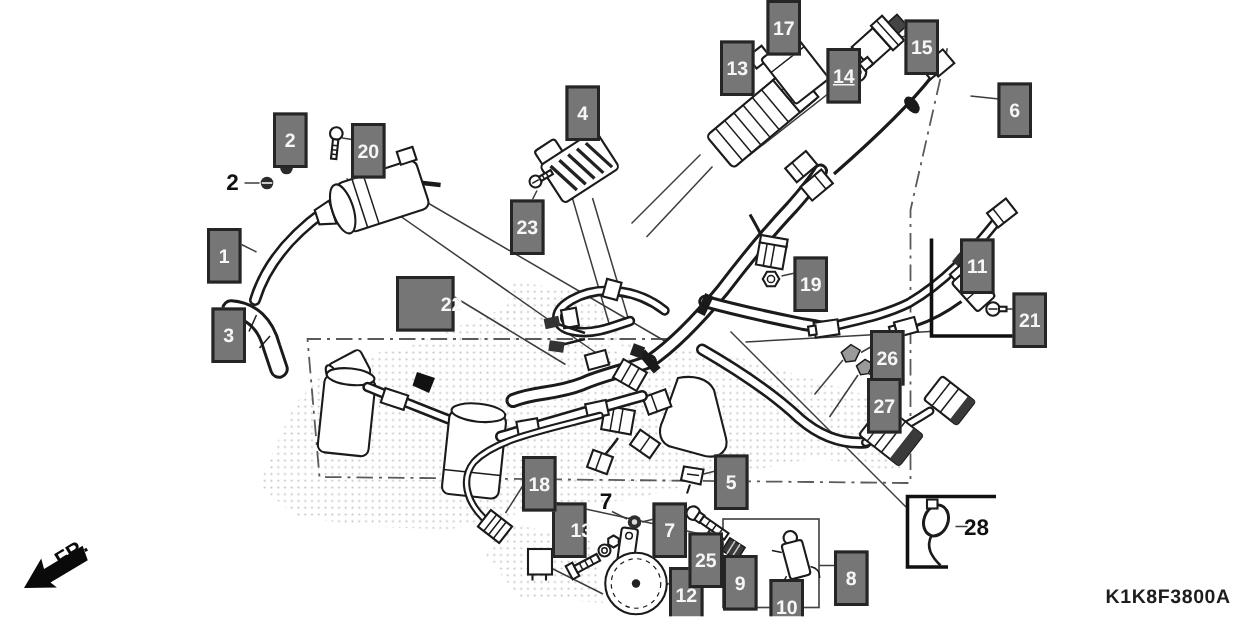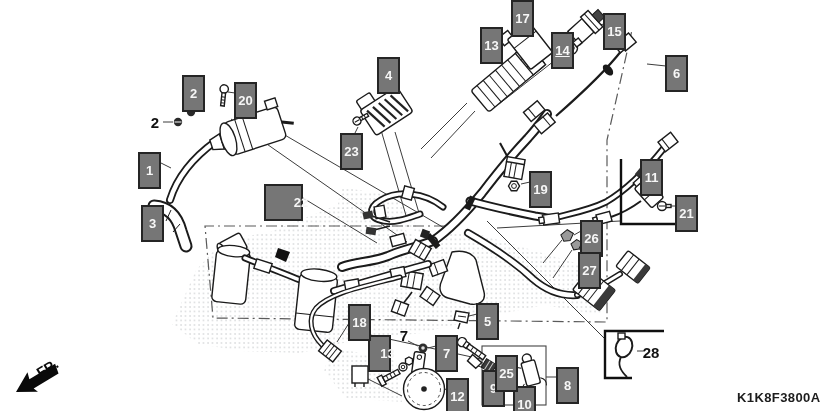--- a/index.html
+++ b/index.html
@@ -449,21 +449,21 @@
       <div class="callout" style="left: 551px; top: 32px; text-decoration: underline;">14</div>
       <div class="callout" style="left: 603px; top: 13px;">15</div>
       <div class="callout" style="left: 480px; top: 27px;">13</div>
       <div class="callout" style="left: 511px; top: 0px;">17</div>
       <div class="callout" style="left: 348px; top: 304px;">18</div>
       <div class="callout" style="left: 529px; top: 171px;">19</div>
       <div class="callout" style="left: 234px; top: 82px;">20</div>
       <div class="callout" style="left: 675px; top: 195px;">21</div>
       <div class="callout" style="left: 264px; top: 184px; padding-left: 35px;">22</div>
       <div class="callout" style="left: 340px; top: 133px; text-align: right;">23</div>
-      <div class="callout" style="left: 459px; top: 355px; margin-left: 36px;">25</div>
+      <div class="callout" style="left: 459px; top: 355px;">25</div>
       <div class="callout" style="left: 580px; top: 220px;">26</div>
       <div class="callout" style="left: 578px; top: 252px;">27</div>
       <div class="plain-label" style="left: 155px; top: 122px;">2</div>
       <div class="plain-label" style="left: 404px; top: 335px;">7</div>
       <div class="plain-label" style="left: 651px; top: 352px;">28</div>
     </div>
 
 <div class="part-code">K1K8F3800A</div>
 <div class="fr-label">FR.</div>
 

